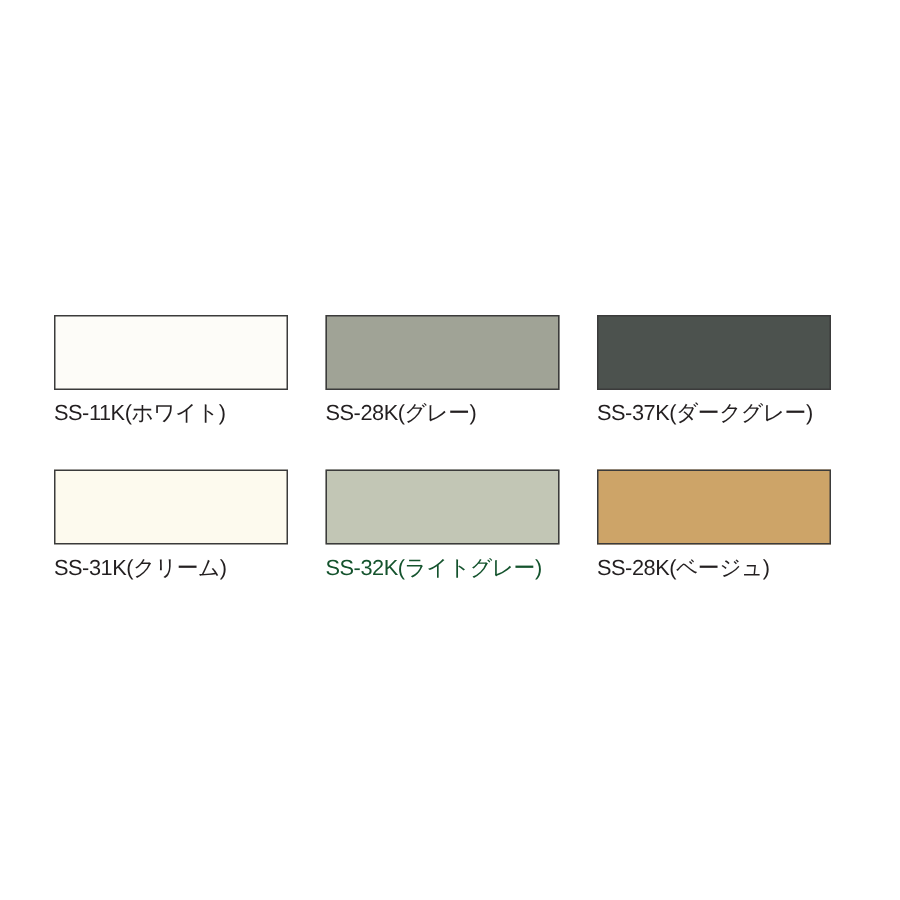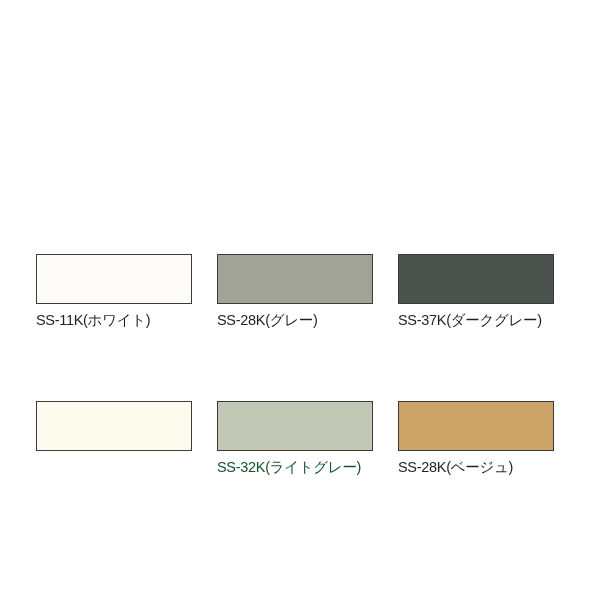--- a/index.html
+++ b/index.html
@@ -30,21 +30,20 @@
     top: 210px;
     width: 528px;
     display: grid;
     grid-template-columns: 156px 25px 156px 25px 156px;
     grid-auto-rows: auto;
     row-gap: 0px;
   }
 
   .swatch-cell {
     width: 156px;
-    margin-top: 44px;
   }
 
   .spacer-cell {
     width: 25px;
   }
 
   .swatch-chip {
     width: 156px;
     height: 50px;
     box-sizing: border-box;
@@ -93,20 +92,21 @@
     </div>
 
     <div class="row-gap-cell"></div>
     <div class="row-gap-cell"></div>
     <div class="row-gap-cell"></div>
     <div class="row-gap-cell"></div>
     <div class="row-gap-cell"></div>
 
     <div class="swatch-cell">
       <span class="swatch-chip" style="background: rgb(253, 250, 238); border-color: rgb(59, 59, 59);"></span>
+      <span class="swatch-label" style="color: rgb(35, 31, 32);">SS-31K(クリーム)</span>
     </div>
     <div class="spacer-cell"></div>
 
     <div class="swatch-cell">
       <span class="swatch-chip" style="background: rgb(194, 198, 181); border-color: rgb(59, 59, 59);"></span>
       <span class="swatch-label" style="color: #14532d;">SS-32K(ライトグレー)</span>
     </div>
     <div class="spacer-cell"></div>
 
     <div class="swatch-cell">

